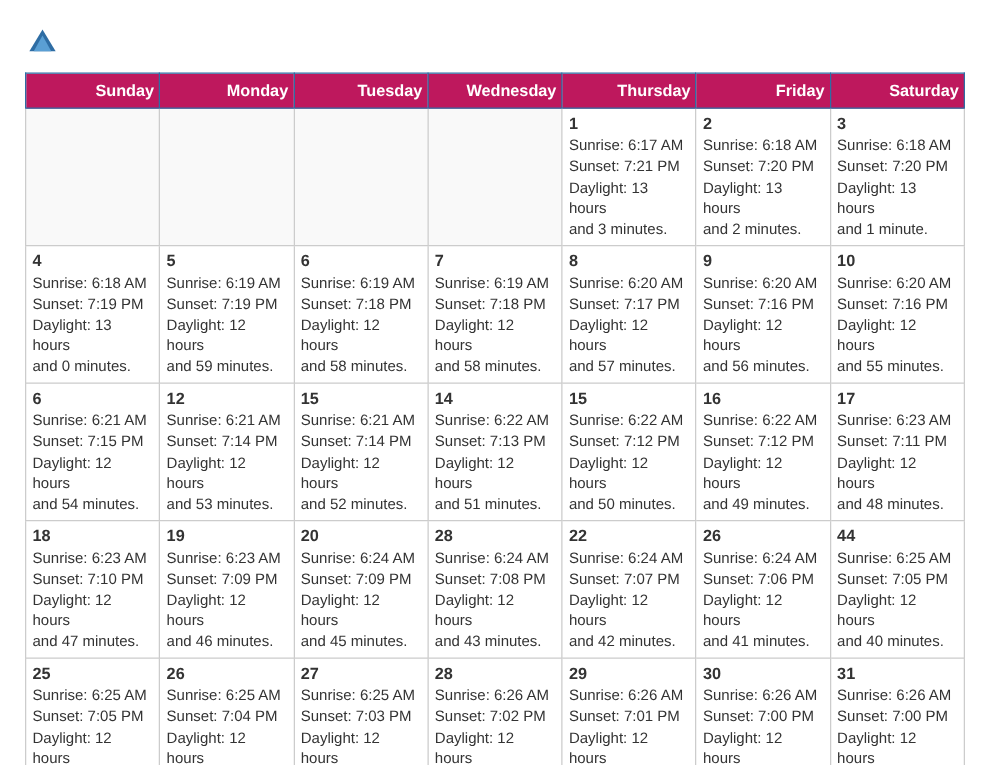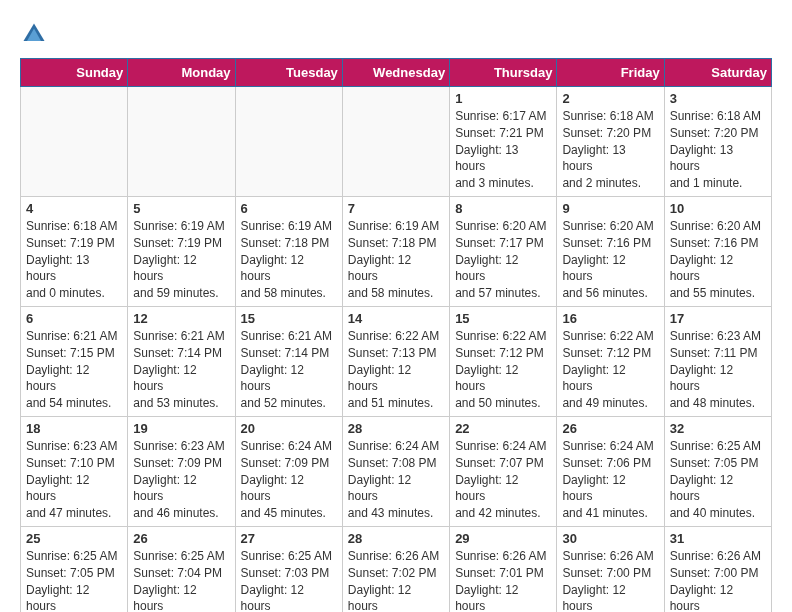--- a/index.html
+++ b/index.html
@@ -289,21 +289,21 @@
 and 42 minutes.</div>
         </td>
         <td>
           <div class="day-number">26</div>
           <div class="day-info" style="white-space: pre-line;">Sunrise: 6:24 AM
 Sunset: 7:06 PM
 Daylight: 12 hours
 and 41 minutes.</div>
         </td>
         <td>
-          <div class="day-number">32</div>
+          <div class="day-number">44</div>
           <div class="day-info" style="white-space: pre-line;">Sunrise: 6:25 AM
 Sunset: 7:05 PM
 Daylight: 12 hours
 and 40 minutes.</div>
         </td>
       </tr>
       <tr>
         <td>
           <div class="day-number">25</div>
           <div class="day-info" style="white-space: pre-line;">Sunrise: 6:25 AM

